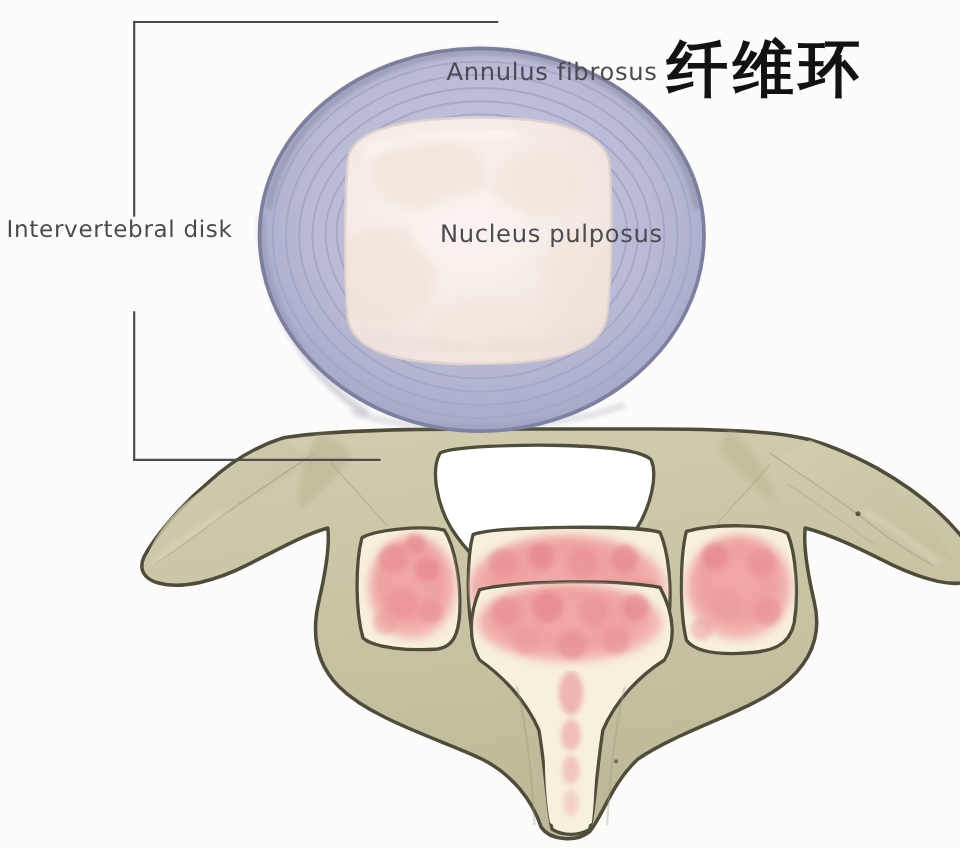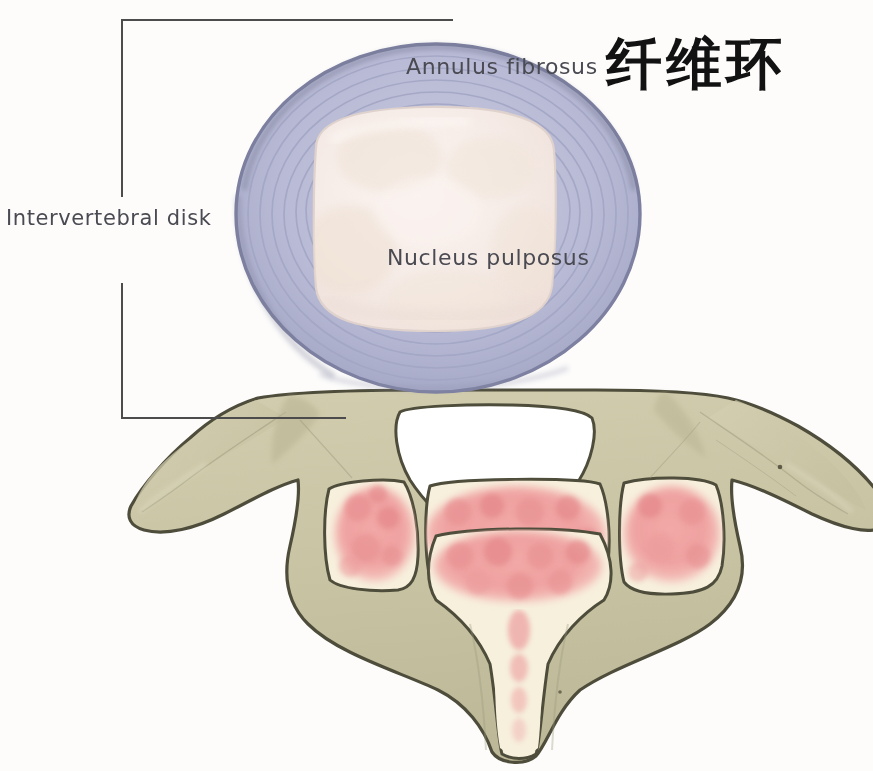--- a/index.html
+++ b/index.html
@@ -50,34 +50,33 @@
     font-size: 22px;
   }
   #label-annulus-cn {
     left: 606px;
     top: 36px;
     font-size: 56px;
     letter-spacing: 4px;
   }
   #label-disk-latin {
     left: 6px;
-    top: 208px;
+    top: 198px;
     font-size: 21px;
   }
   #label-disk-cn {
     left: 6px;
     top: 228px;
     font-size: 54px;
     letter-spacing: 4px;
   }
   #label-nucleus-latin {
-    left: 387px;
+    left: 400px;
     top: 203px;
     font-size: 22px;
-    margin-top: 44px;
   }
   #label-nucleus-cn {
     left: 424px;
     top: 227px;
     font-size: 54px;
     letter-spacing: 4px;
   }
 </style>
 </head>
 <body>

